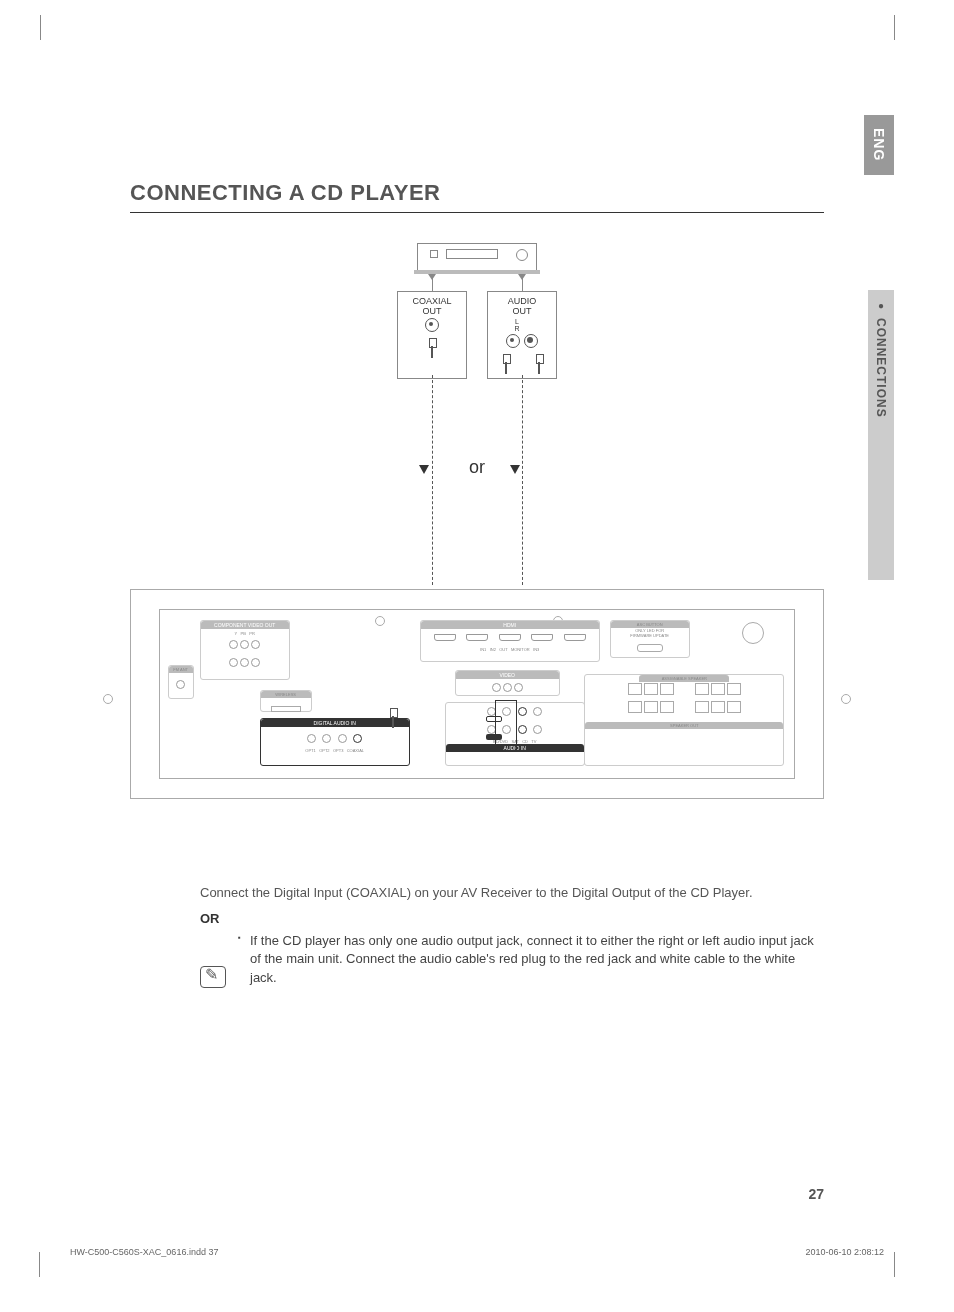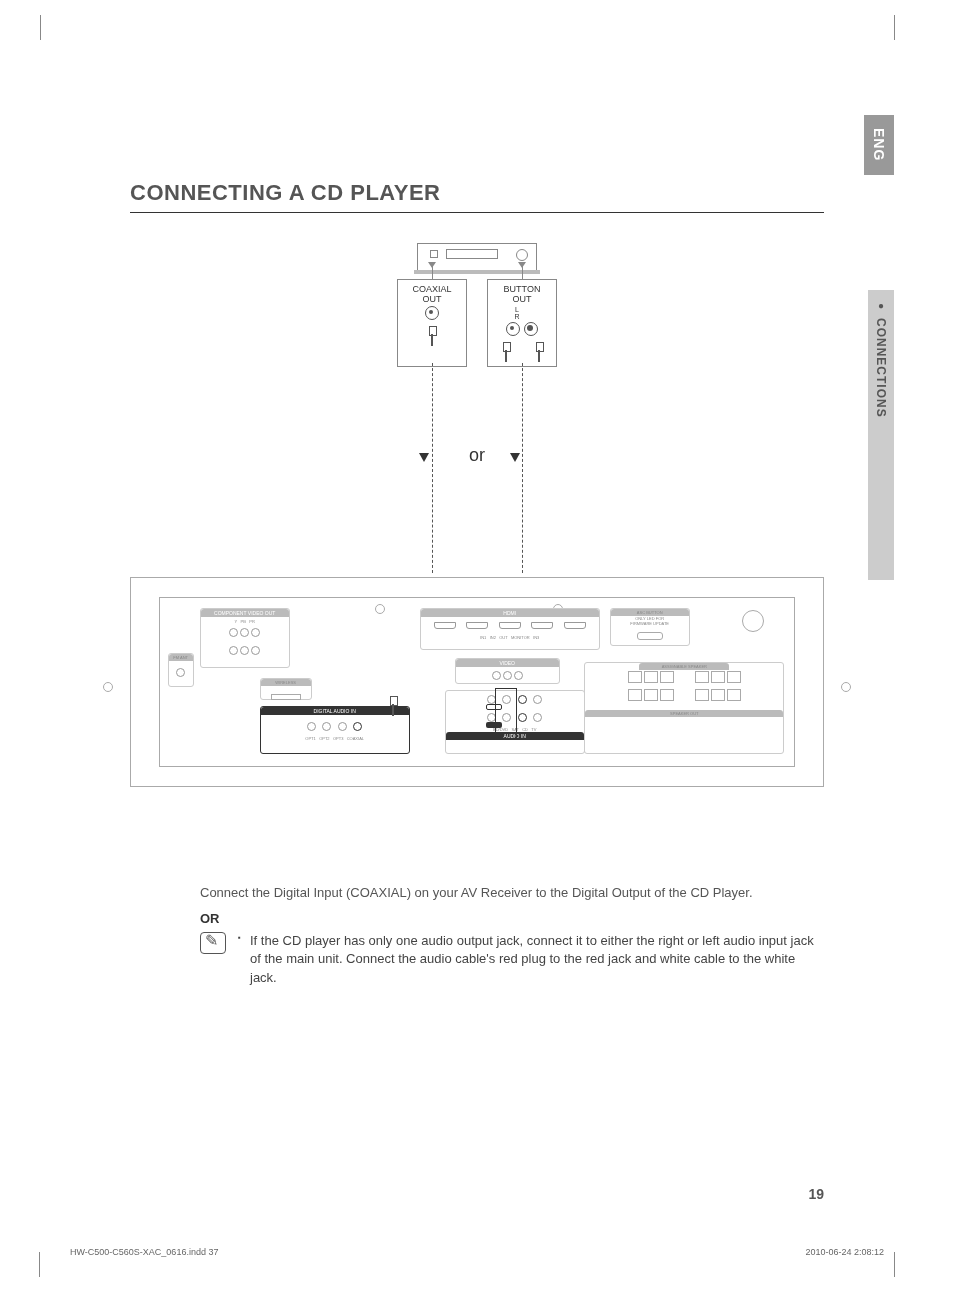--- a/index.html
+++ b/index.html
@@ -126,21 +126,21 @@
     top: 6px; left: 12px;
     width: 8px; height: 8px;
     border: 1px solid #888;
   }
 
   
   .outputs {
     display: flex;
     justify-content: center;
     gap: 20px;
-    margin-top: 8px;
+    margin-top: 20px;
   }
   .out-box {
     border: 1px solid #888;
     width: 70px;
     padding: 4px;
     text-align: center;
     font-size: 9px;
     position: relative;
   }
   .out-box .lead {
@@ -309,21 +309,21 @@
     font-size: 13px;
     color: #333;
     font-weight: bold;
     margin-bottom: 6px;
   }
 
   
   .note-row {
     margin-left: 70px;
     display: flex;
-    align-items: flex-start;
+    align-items: flex-end;
     gap: 12px;
   }
   .note-icon {
     width: 26px; height: 22px;
     border: 1.5px solid #555;
     border-radius: 4px;
     position: relative;
     flex-shrink: 0;
   }
   .note-icon::after {
@@ -392,21 +392,21 @@
     <div class="outputs">
       <div class="out-box">
         <div class="lead"></div>
         <div>COAXIAL</div>
         <div>OUT</div>
         <div><span class="jack"></span></div>
         <div class="plug"></div>
       </div>
       <div class="out-box">
         <div class="lead"></div>
-        <div>BUTTON</div>
+        <div>AUDIO</div>
         <div>OUT</div>
         <div class="lr-row">L R</div>
         <div>
           <span class="jack"></span><span class="jack filled"></span>
         </div>
         <div style="display:flex;justify-content:center;gap:6px;">
           <div class="plug"></div>
           <div class="plug"></div>
         </div>
       </div>
@@ -531,15 +531,15 @@
     <p class="body-text">Connect the Digital Input (COAXIAL) on your AV Receiver to the Digital Output of the CD Player.</p>
     <p class="or-word">OR</p>
   </div>
 
   <div class="note-row">
     <div class="note-icon"></div>
     <div class="note-text">If the CD player has only one audio output jack, connect it to either the right or left audio input jack of the main unit. Connect the audio cable's red plug to the red jack and white cable to the white jack.</div>
   </div>
 </div>
 
-<div class="page-num">19</div>
+<div class="page-num">27</div>
 <div class="footer-left">HW-C500-C560S-XAC_0616.indd   37</div>
-<div class="footer-right">2010-06-24   2:08:12</div>
+<div class="footer-right">2010-06-10   2:08:12</div>
 
 </body></html>

